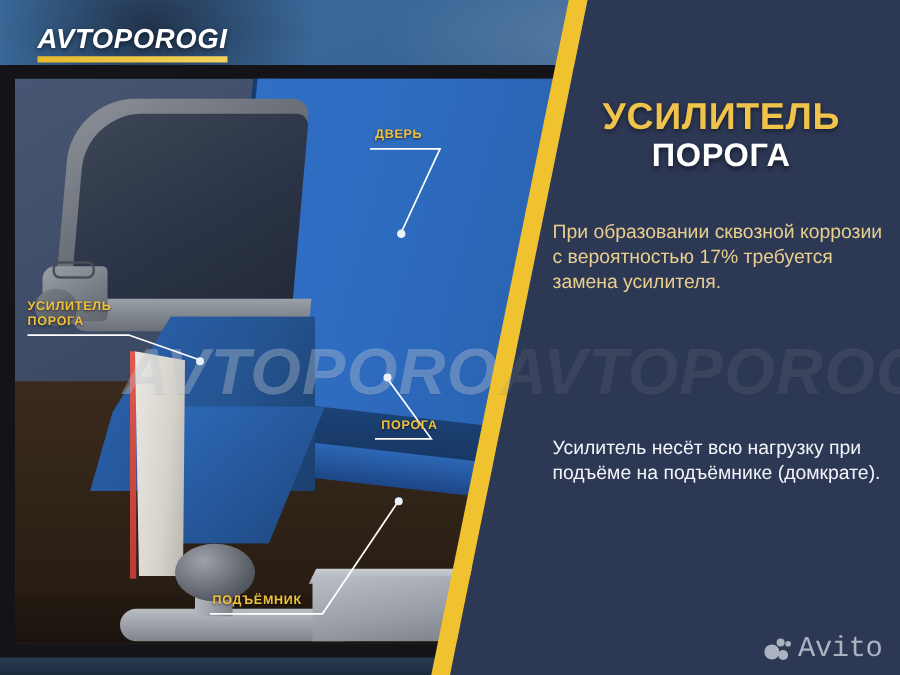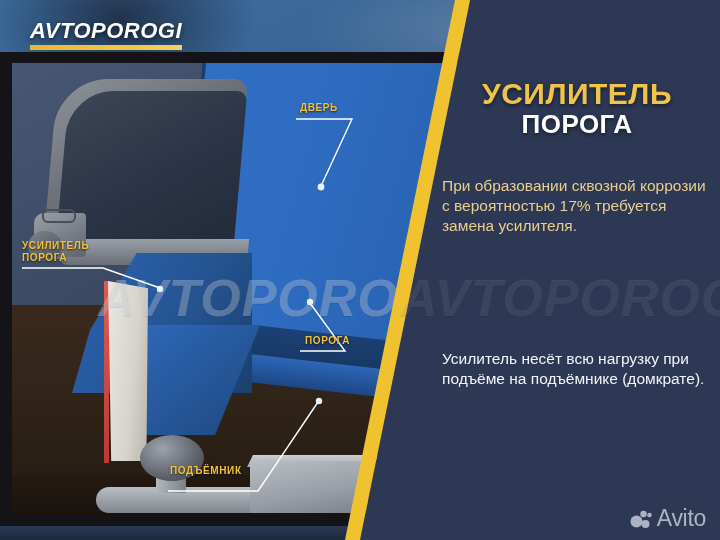--- a/index.html
+++ b/index.html
@@ -112,21 +112,21 @@
   .p-gold{color:#e8cf8e;}
   .p-white{color:#f2f4f8;margin-top:44px;}
 
   
   .logo{position:absolute;left:30px;top:18px;}
   .logo-text{font-size:22px;font-weight:bold;font-style:italic;color:#ffffff;letter-spacing:.5px;
     text-shadow:0 2px 4px rgba(0,0,0,.55);}
   .logo-bar{margin-top:1px;height:5px;width:100%;background:linear-gradient(90deg,#e7b92c,#f3d15e);}
 
   
-  .avito{position:absolute;right:14px;bottom:8px;display:flex;align-items:center;gap:5px;opacity:.82;}
+  .avito{position:absolute;right:14px;bottom:8px;display:flex;align-items:center;gap:5px;opacity:.82;font-family:Liberation Mono, monospace;}
   .avito-txt{font-size:23px;color:#c9ced8;letter-spacing:-.3px;}
 </style>
 </head>
 <body>
 
 <div id="stage">
 
   <div class="bg"></div>
   <div class="bg-bottom"></div>
 
@@ -185,21 +185,21 @@
 
   <div class="lbl" style="left:300px;top:102px;">ДВЕРЬ</div>
 
   <div class="lbl" style="left:22px;top:240px;">
     <span>УСИЛИТЕЛЬ</span><br>
     <span>ПОРОГА</span>
   </div>
 
   <div class="lbl" style="left:305px;top:335px;">ПОРОГА</div>
 
-  <div class="lbl" style="left:170px;top:465px;">ПОДЪЁМНИК</div>
+  <div class="lbl" style="left:170px;top:475px;">ПОДЪЁМНИК</div>
 
   <svg class="rpanel" viewBox="0 0 720 540">
     <polygon points="470,0 720,0 720,540 360,540" fill="#2d3855"></polygon>
     <polygon points="455,0 470,0 360,540 345,540" fill="#f0c230"></polygon>
   </svg>
 
   <div class="wm" style="left:400px;top:268px;color:rgba(255,255,255,.085);">AVTOPOROGI</div>
 
   <div class="rtext">
     <div class="title">

